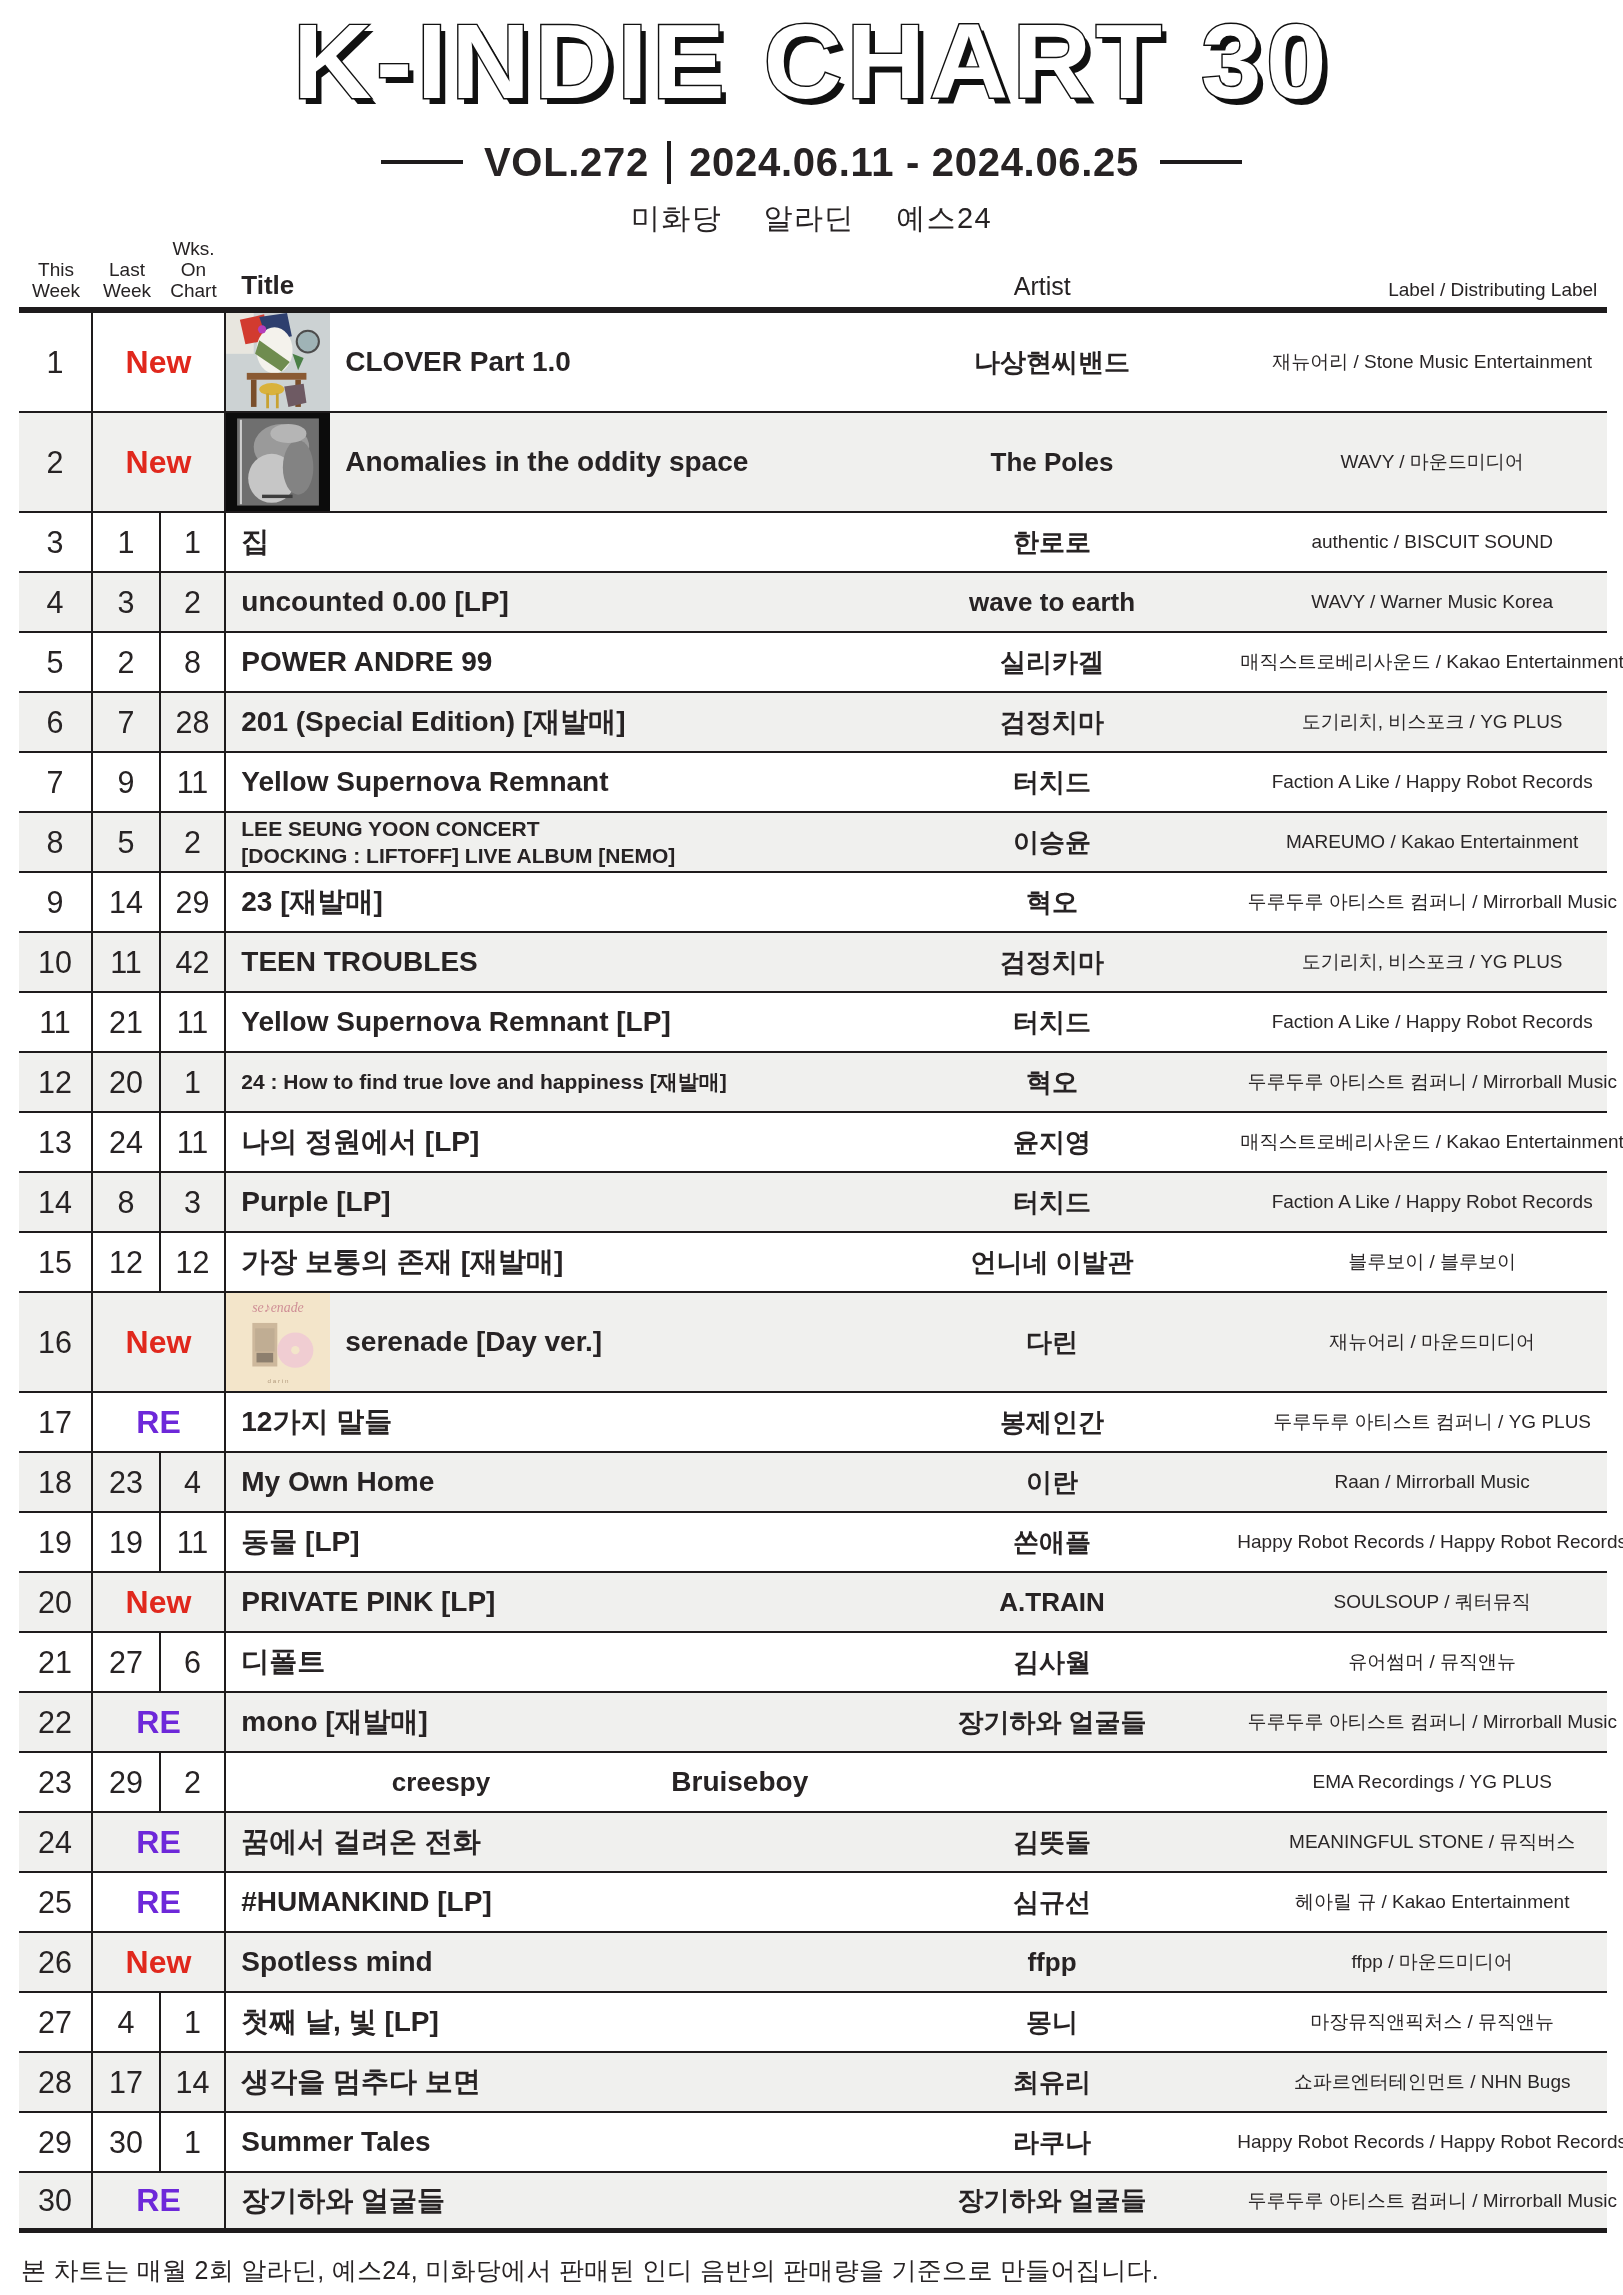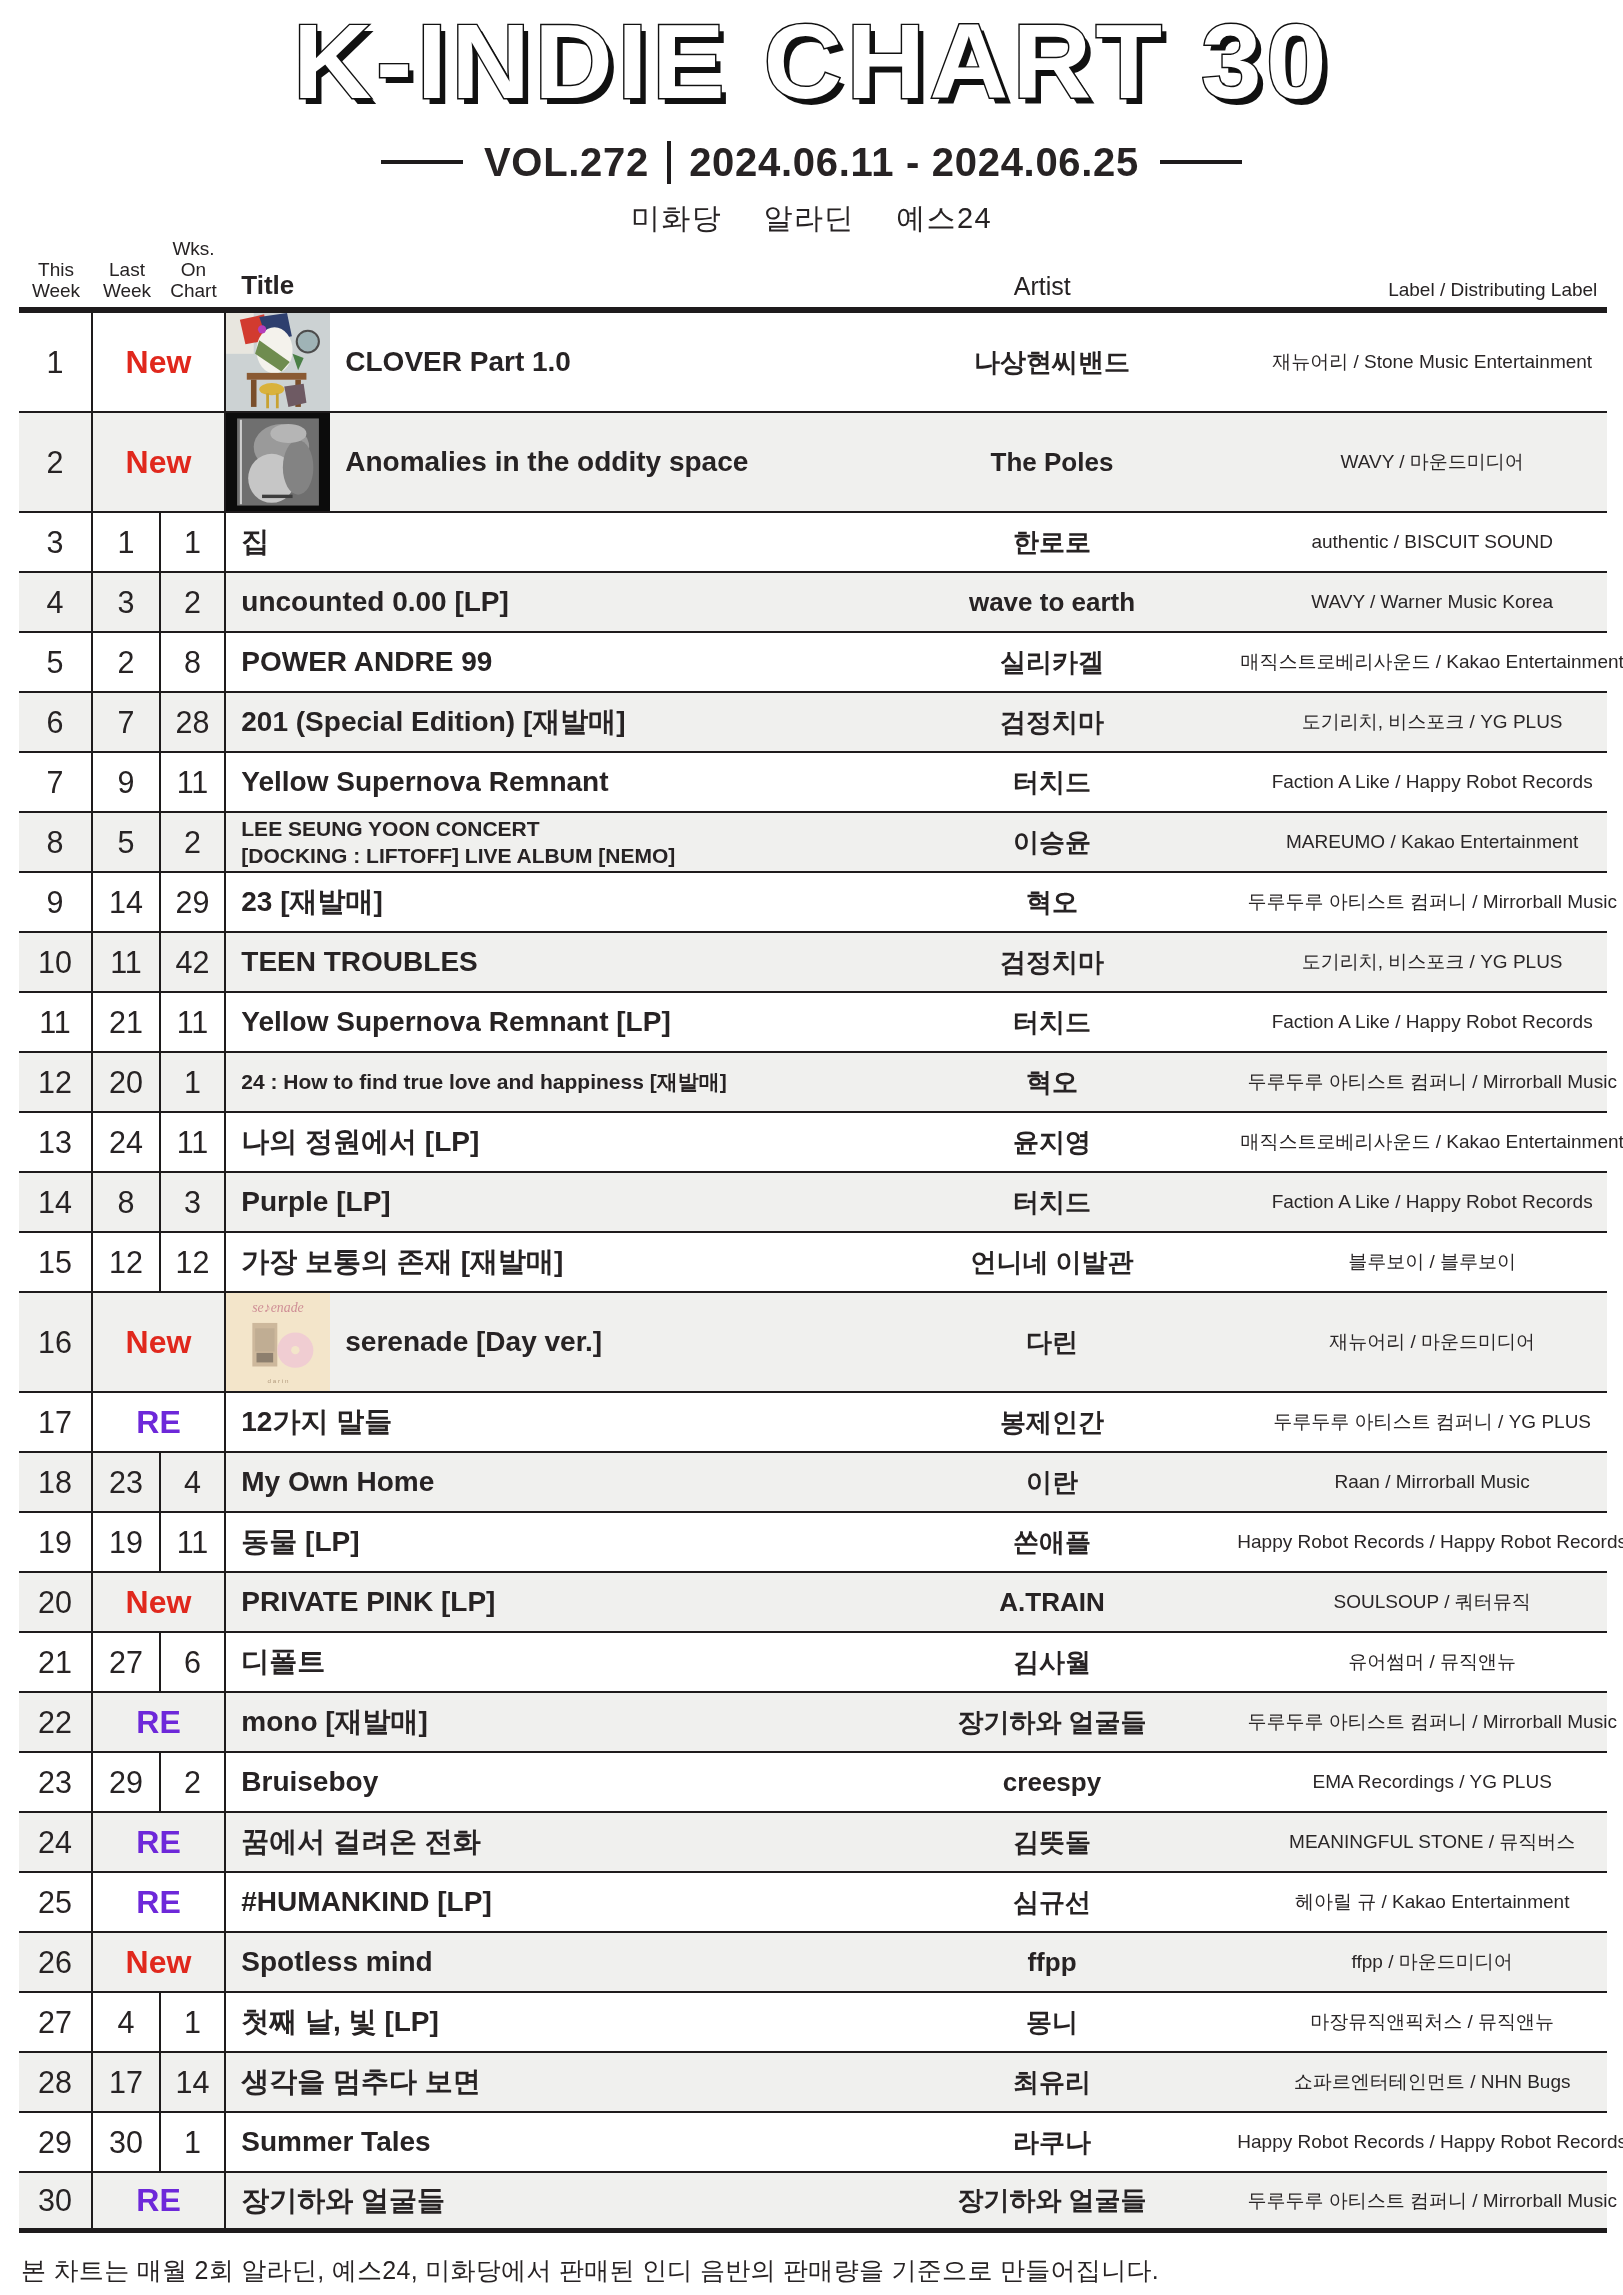--- a/index.html
+++ b/index.html
@@ -346,24 +346,24 @@
         <div class="cell titlecell">
       <span class="titletext">mono [재발매]</span>
     </div>
     <div class="cell artistcell">장기하와 얼굴들</div>
     <div class="cell labelcell">두루두루 아티스트 컴퍼니 / Mirrorball Music</div>
   </div>
       <div class="row">
     <div class="cell rankcell">23</div>
     <div class="cell lastcell">29</div>
         <div class="cell wkscell">2</div>
-        <div class="cell titlecell">
+        <div class="cell artistcell latin">creespy</div>
+    <div class="cell titlecell">
       <span class="titletext">Bruiseboy</span>
     </div>
-    <div class="cell artistcell latin">creespy</div>
     <div class="cell labelcell">EMA Recordings / YG PLUS</div>
   </div>
       <div class="row">
     <div class="cell rankcell">24</div>
     <div class="cell mergedcell re">RE</div>
         <div class="cell titlecell">
       <span class="titletext">꿈에서 걸려온 전화</span>
     </div>
     <div class="cell artistcell">김뜻돌</div>
     <div class="cell labelcell">MEANINGFUL STONE / 뮤직버스</div>

